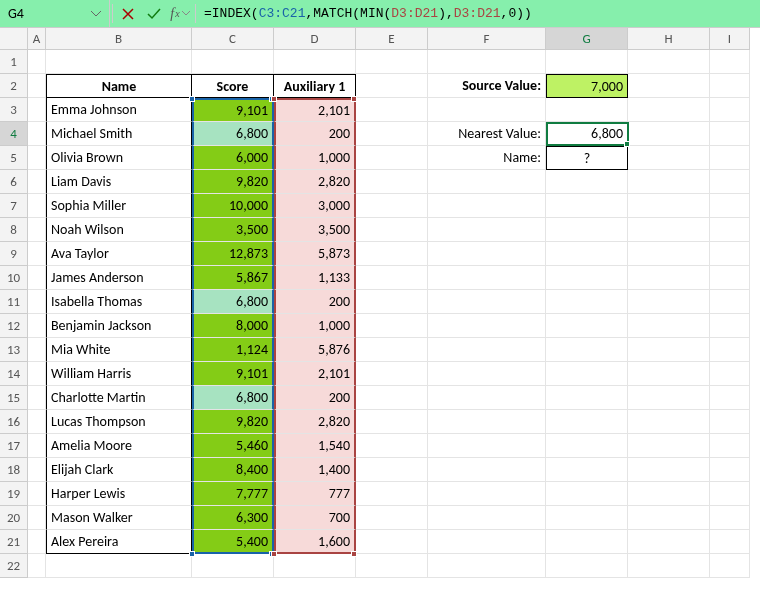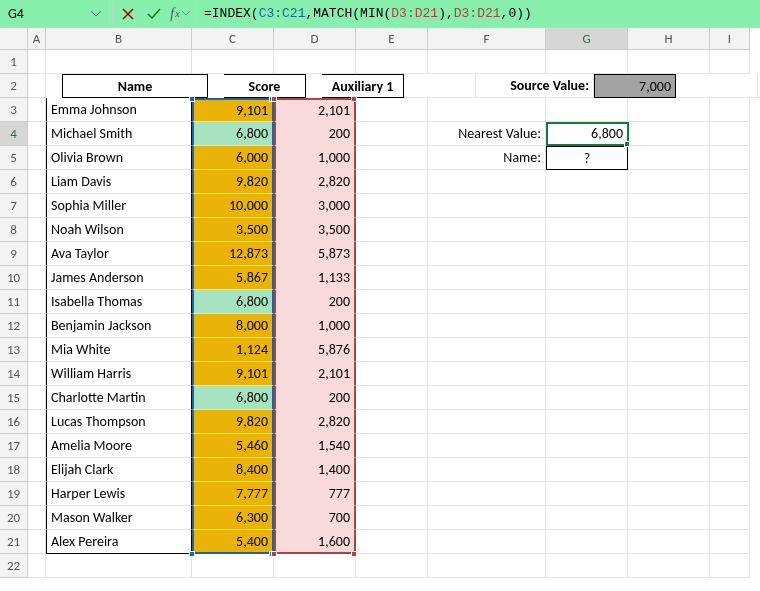--- a/index.html
+++ b/index.html
@@ -130,28 +130,28 @@
 
 .txt-r { justify-content: flex-end; }
 .txt-c { justify-content: center; }
 .bold  { font-weight: bold; }
 
 
 .tbl-top { border-top: 1px solid #000; }
 .tbl-bot { border-bottom: 1px solid #000; }
 .tbl-l   { border-left: 1px solid #000; }
 .tbl-r   { border-right: 1px solid #000; }
-.hdr-cell { border-bottom: 1px solid #000; margin-left: 16px; }
+.hdr-cell { border-bottom: 1px solid #000; }
 .col-split-r { border-right: 1px solid #000; }
 
 
-.fill-blue { background: #eab308; }
+.fill-blue { background: #84cc16; }
 .fill-red  { background: #f7dad9; }
 .fill-green{ background: #a7e3c1; }
-.fill-source { background: #a3a3a3; }
+.fill-source { background: #bef264; }
 
 
 .c-range-top { border-top: 2px solid #1963a8; }
 .c-range-bot { border-bottom: 2px solid #1963a8; }
 .c-range-l   { border-left: 2px solid #1963a8; }
 .c-range-r   { border-right: 2px solid #1963a8; }
 .d-range-top { border-top: 2px solid #a94442; }
 .d-range-bot { border-bottom: 2px solid #a94442; }
 .d-range-l   { border-left: 2px solid #a94442; padding-left: 42px; }
 .d-range-r   { border-right: 2px solid #a94442; }

